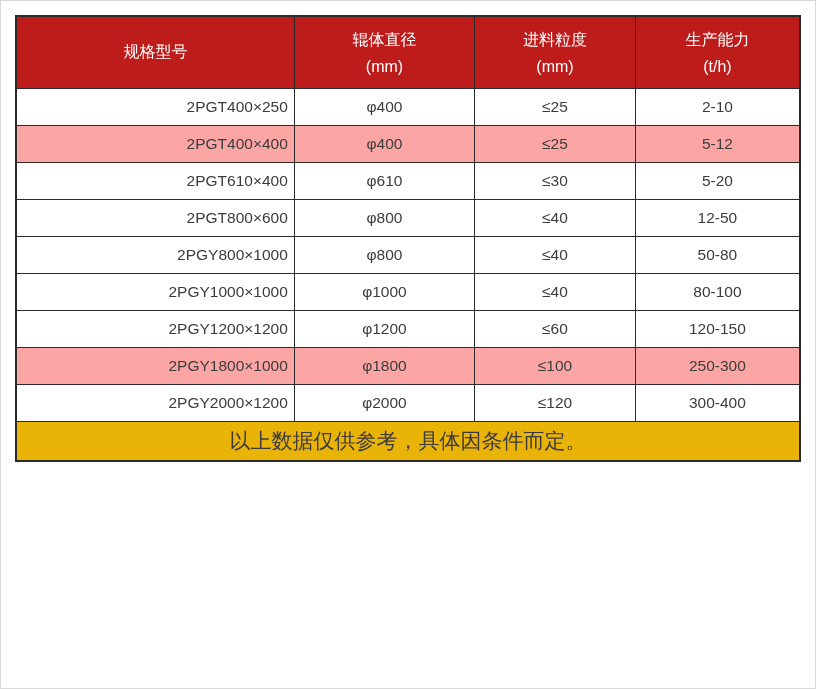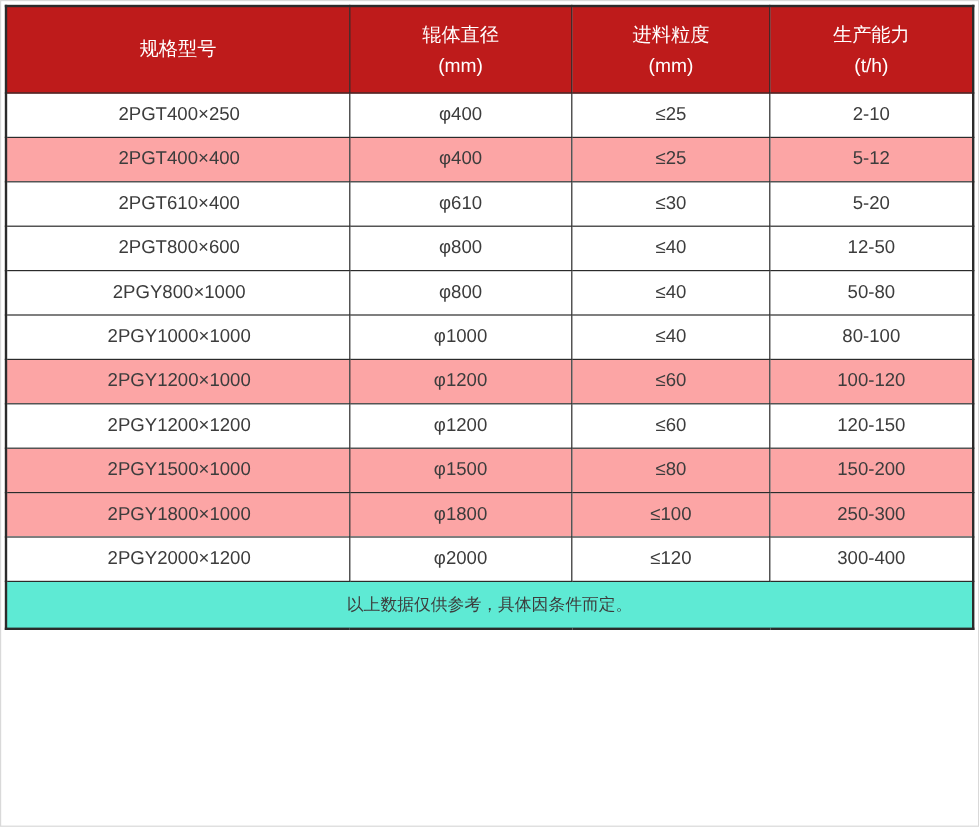--- a/index.html
+++ b/index.html
@@ -5,21 +5,21 @@
   html, body { margin: 0; padding: 0; }
   body {
     width: 816px;
     height: 689px;
     box-sizing: border-box;
     background: #ffffff;
     border: 1px solid #d9d9d9;
     font-family: "Liberation Sans", "DejaVu Sans", sans-serif;
   }
   .table-wrap {
-    padding: 3px;
+    padding: 14px;
   }
   table.spec-table {
     width: 100%;
     border-collapse: collapse;
     border: 2px solid #2b2b2b;
     table-layout: fixed;
   }
   .spec-table col.c1 { width: 35.5%; }
   .spec-table col.c2 { width: 23%; }
   .spec-table col.c3 { width: 20.5%; }
@@ -50,31 +50,31 @@
     font-size: 15.5px;
     color: #3c3c3c;
     text-align: center;
     height: 36px;
     padding: 0 6px;
     background: #ffffff;
     overflow: hidden;
     white-space: nowrap;
   }
   .spec-table tbody td:first-child {
-    text-align: center;
+    text-align: right;
     padding-left: 8px;
   }
   .spec-table tbody tr.alt td {
     background: #fca5a5;
   }
   .spec-table tfoot td {
     height: 38px;
     text-align: center;
-    background: #5eead4;
-    font-size: 14px;
+    background: #eab308;
+    font-size: 21px;
     color: #3c3c3c;
   }
 </style>
 </head>
 <body>
 
 <div class="table-wrap">
   <table class="spec-table">
     <colgroup>
       <col class="c1">
@@ -140,37 +140,25 @@
           <td>φ800</td>
           <td>≤40</td>
           <td>50-80</td>
         </tr>
         <tr>
           <td>2PGY1000×1000</td>
           <td>φ1000</td>
           <td>≤40</td>
           <td>80-100</td>
         </tr>
-        <tr class="alt">
-          <td>2PGY1200×1000</td>
-          <td>φ1200</td>
-          <td>≤60</td>
-          <td>100-120</td>
-        </tr>
         <tr>
           <td>2PGY1200×1200</td>
           <td>φ1200</td>
           <td>≤60</td>
           <td>120-150</td>
-        </tr>
-        <tr class="alt">
-          <td>2PGY1500×1000</td>
-          <td>φ1500</td>
-          <td>≤80</td>
-          <td>150-200</td>
         </tr>
         <tr class="alt">
           <td>2PGY1800×1000</td>
           <td>φ1800</td>
           <td>≤100</td>
           <td>250-300</td>
         </tr>
         <tr>
           <td>2PGY2000×1200</td>
           <td>φ2000</td>

